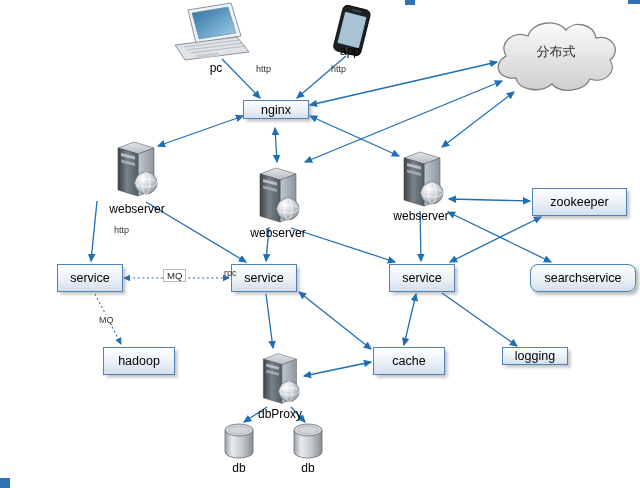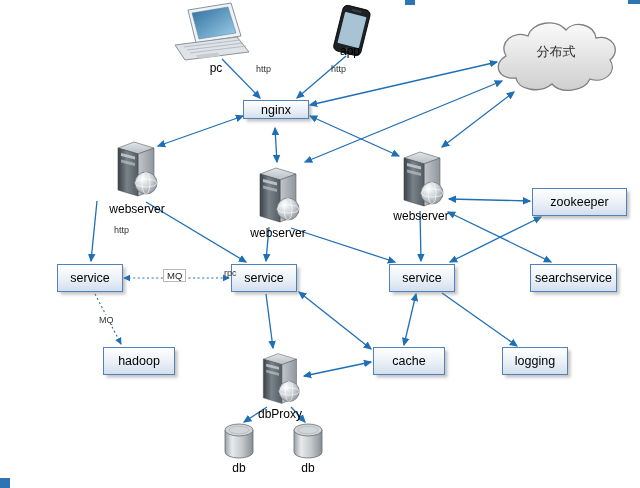--- a/index.html
+++ b/index.html
@@ -140,24 +140,24 @@
 
   <div class="artifact" style="left:405px; top:0; width:10px; height:5px;"></div>
   <div class="artifact" style="left:628px; top:0; width:12px; height:4px;"></div>
   <div class="artifact" style="left:0; top:478px; width:10px; height:10px;"></div>
 
   <div class="node-box" style="left:243px; top:100px; width:66px; height:19px;">nginx</div>
   <div class="node-box" style="left:532px; top:188px; width:95px; height:28px;">zookeeper</div>
   <div class="node-box" style="left:57px; top:264px; width:66px; height:28px;">service</div>
   <div class="node-box" style="left:231px; top:264px; width:66px; height:28px;">service</div>
   <div class="node-box" style="left:389px; top:264px; width:66px; height:28px;">service</div>
-  <div class="node-box" style="left:530px; top:264px; width:87px; height:28px;">searchservice</div>
+  <div class="node-box" style="left:530px; top:264px; width:106px; height:28px;border-radius:8px;">searchservice</div>
   <div class="node-box" style="left:103px; top:347px; width:72px; height:28px;">hadoop</div>
   <div class="node-box" style="left:373px; top:347px; width:72px; height:28px;">cache</div>
-  <div class="node-box" style="left:502px; top:347px; width:66px; height:28px;">logging</div>
+  <div class="node-box" style="left:502px; top:347px; width:66px; height:18px;">logging</div>
 
   <div class="icon-label" style="left:204px; top:61px;padding-left:24px;">pc</div>
   <div class="icon-label" style="left:350px; top:44px;">app</div>
   <div class="icon-label" style="left:137px; top:202px;">webserver</div>
   <div class="icon-label" style="left:278px; top:226px;">webserver</div>
   <div class="icon-label" style="left:421px; top:209px;">webserver</div>
   <div class="icon-label" style="left:280px; top:407px;">dbProxy</div>
   <div class="icon-label" style="left:239px; top:461px;">db</div>
   <div class="icon-label" style="left:308px; top:461px;">db</div>
 

